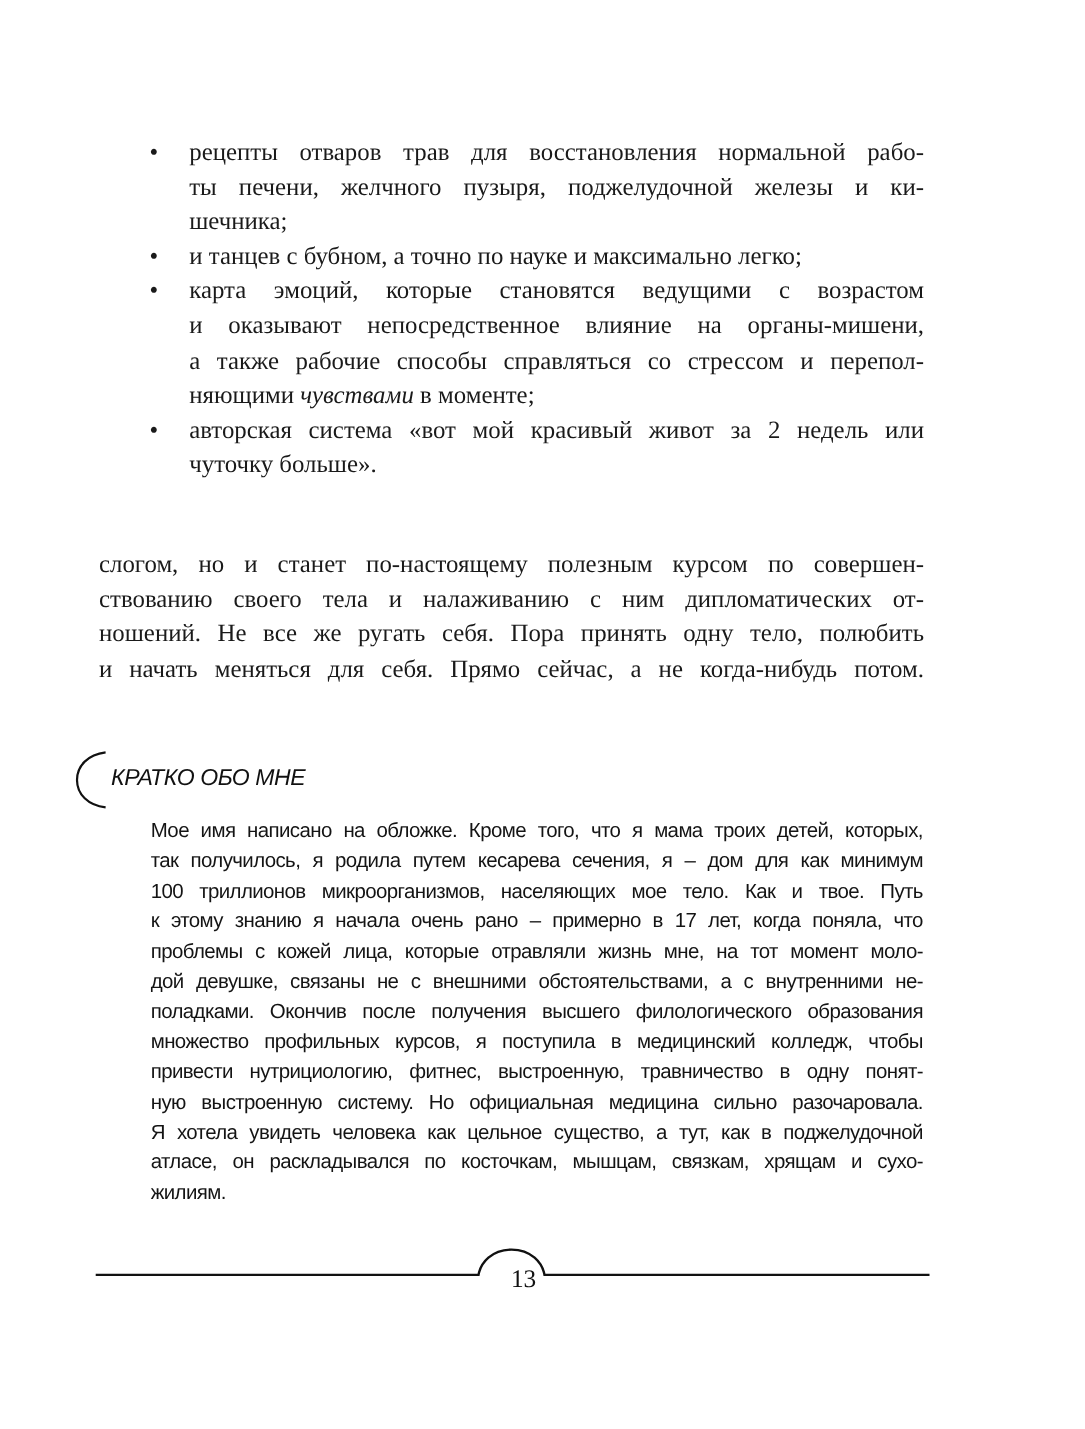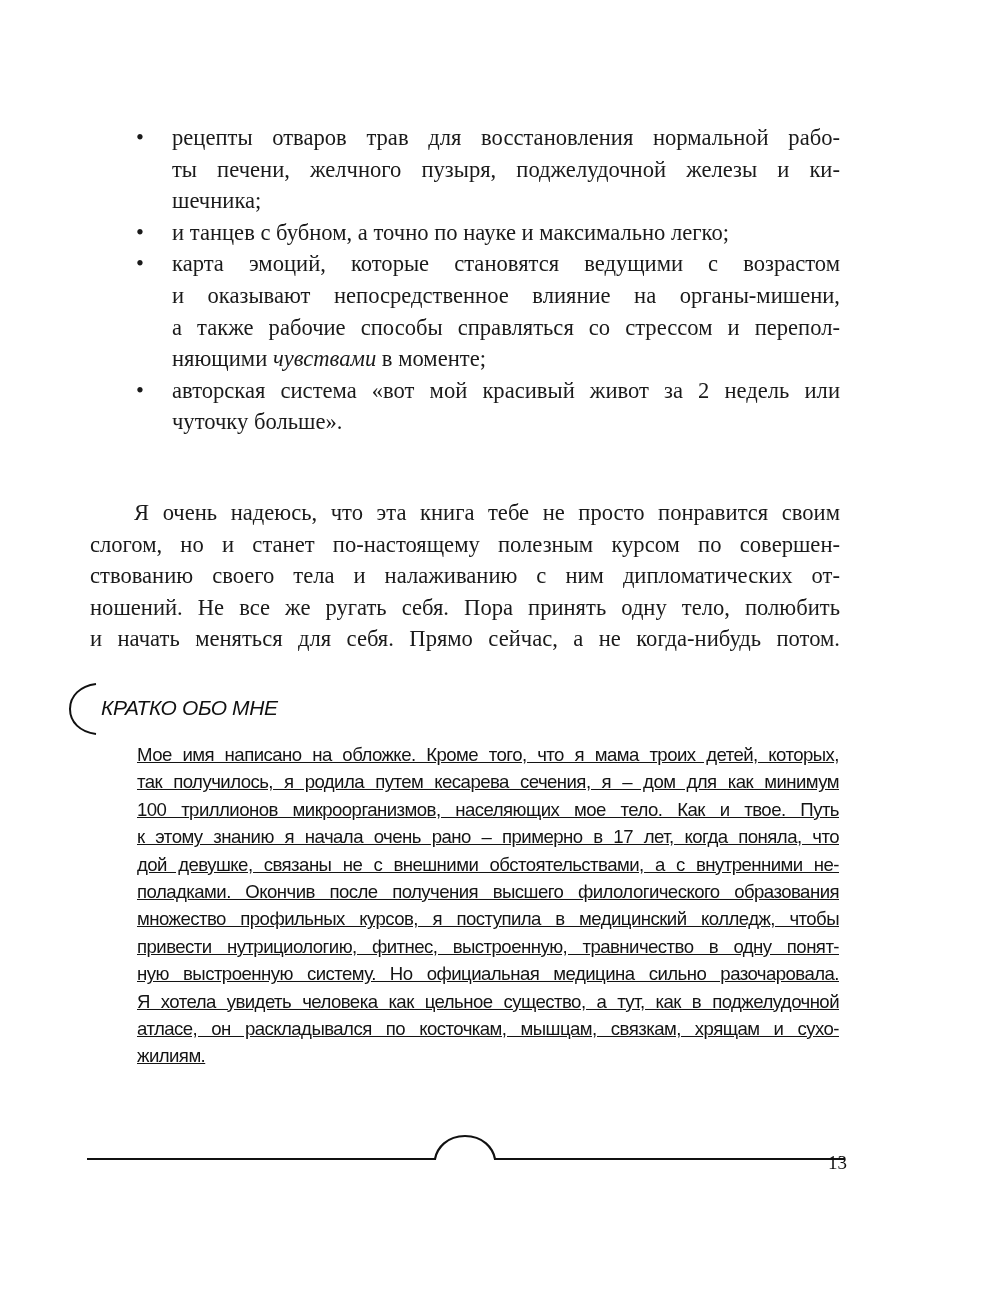--- a/index.html
+++ b/index.html
@@ -102,21 +102,20 @@
       position: absolute;
       left: 137px;
       top: 741px;
       width: 702px;
       font-family: "Liberation Sans", "DejaVu Sans", sans-serif;
       font-size: 18.6px;
       line-height: 27.4px;
       letter-spacing: -0.55px;
       margin: 0;
       color: #141414;
-      text-decoration: underline;
     }
     .aside-body .line {
       display: block;
       white-space: nowrap;
       text-align: justify;
       text-align-last: justify;
       transform-origin: left center;
     }
     .aside-body .line.last { text-align-last: left; }
 
@@ -126,23 +125,23 @@
       left: 85px;
       top: 1130px;
       width: 762px;
       height: 50px;
     }
     .page-number {
       position: absolute;
       left: 0;
       width: 762px;
       top: 20px;
-      text-align: right;
+      text-align: center;
       font-family: "Liberation Serif", "DejaVu Serif", serif;
-      font-size: 19px;
+      font-size: 23px;
       line-height: 26px;
       color: #111;
       padding-left: 20px;
       box-sizing: border-box;
     }
   </style>
 </head>
 <body>
 
 <div class="page">
@@ -166,37 +165,37 @@
       <span class="line last"><span>няющими </span><em>чувствами</em><span> в моменте;</span></span>
     </li>
     <li>
       <span class="dot">•</span>
       <span class="line">авторская система «вот мой красивый живот за 2 недель или</span>
       <span class="line last">чуточку больше».</span>
     </li>
   </ul>
 
   <p class="para">
-    <span class="line first">Я очень надеюсь, что эта книга тебе не просто понравится своим</span>
     <span class="line">слогом, но и станет по-настоящему полезным курсом по совершен-</span>
     <span class="line">ствованию своего тела и налаживанию с ним дипломатических от-</span>
     <span class="line">ношений. Не все же ругать себя. Пора принять одну тело, полюбить</span>
     <span class="line">и начать меняться для себя. Прямо сейчас, а не когда-нибудь потом.</span>
   </p>
 
   <svg class="aside-bracket" viewBox="0 0 60 54" width="60" height="54">
     <path d="M28 2 C 12 4, 2 14, 2 27 C 2 40, 12 50, 28 52" fill="none" stroke="#111" stroke-width="2"></path>
   </svg>
   <div class="aside-title">КРАТКО ОБО МНЕ</div>
 
   <p class="aside-body">
     <span class="line">Мое имя написано на обложке. Кроме того, что я мама троих детей, которых,</span>
     <span class="line">так получилось, я родила путем кесарева сечения, я – дом для как минимум</span>
     <span class="line">100 триллионов микроорганизмов, населяющих мое тело. Как и твое. Путь</span>
     <span class="line">к этому знанию я начала очень рано – примерно в 17 лет, когда поняла, что</span>
+    <span class="line">проблемы с кожей лица, которые отравляли жизнь мне, на тот момент моло-</span>
     <span class="line">дой девушке, связаны не с внешними обстоятельствами, а с внутренними не-</span>
     <span class="line">поладками. Окончив после получения высшего филологического образования</span>
     <span class="line">множество профильных курсов, я поступила в медицинский колледж, чтобы</span>
     <span class="line">привести нутрициологию, фитнес, выстроенную, травничество в одну понят-</span>
     <span class="line">ную выстроенную систему. Но официальная медицина сильно разочаровала.</span>
     <span class="line">Я хотела увидеть человека как цельное существо, а тут, как в поджелудочной</span>
     <span class="line">атласе, он раскладывался по косточкам, мышцам, связкам, хрящам и сухо-</span>
     <span class="line last">жилиям.</span>
   </p>
 

